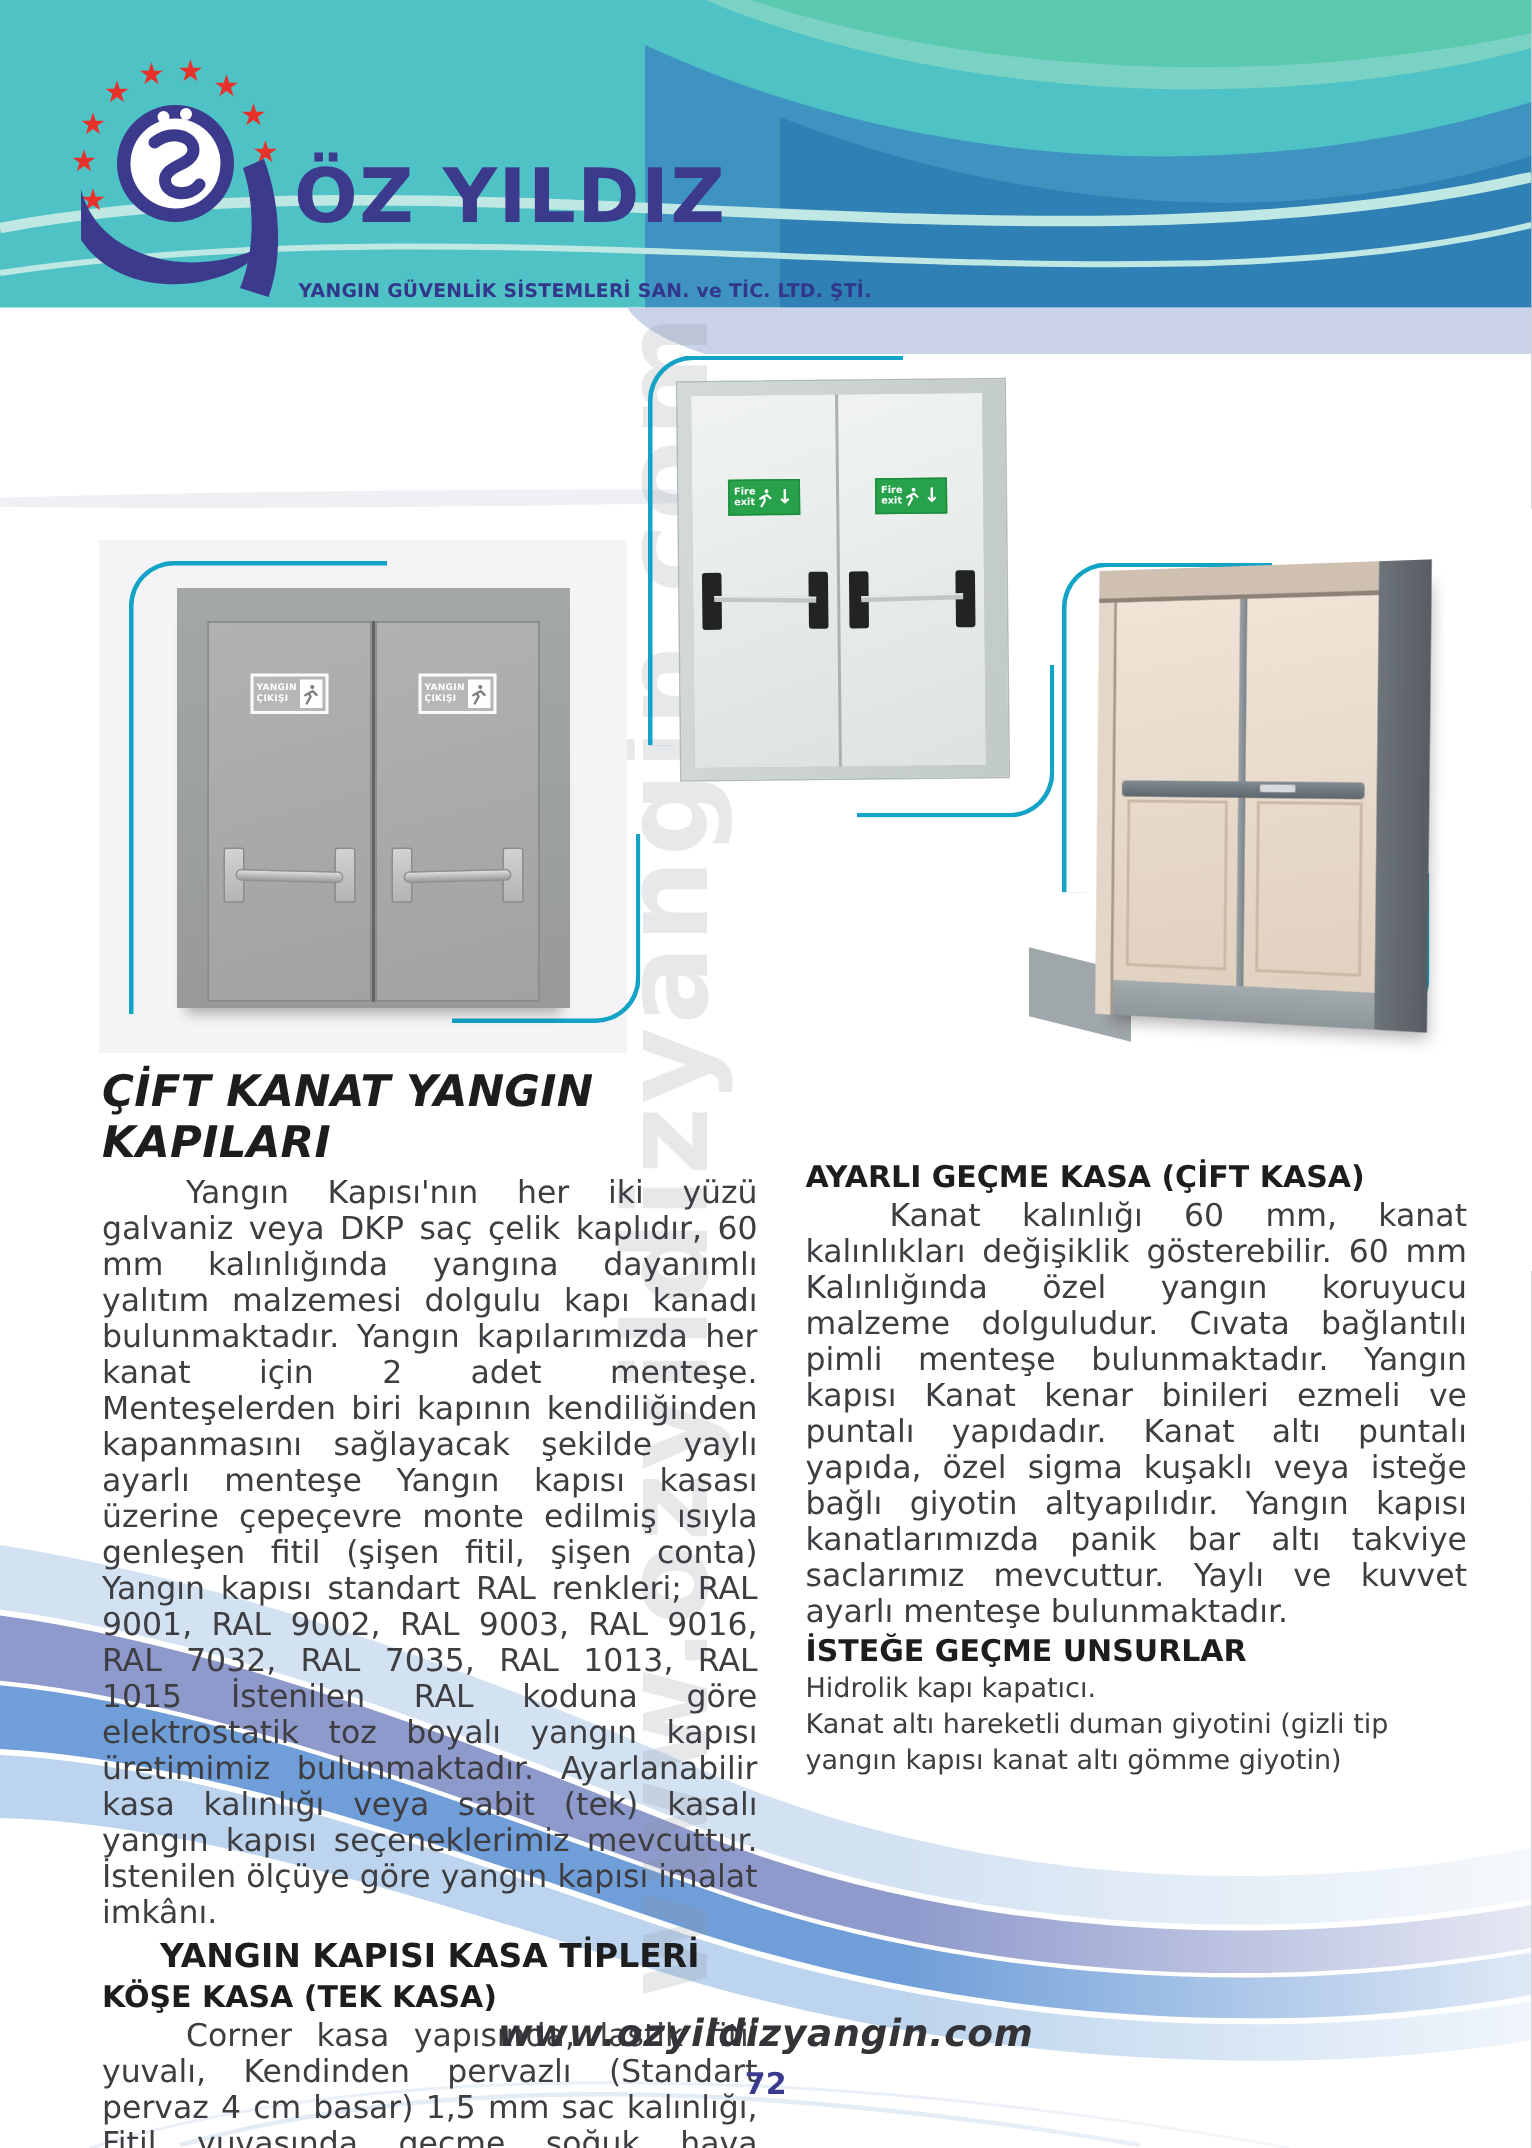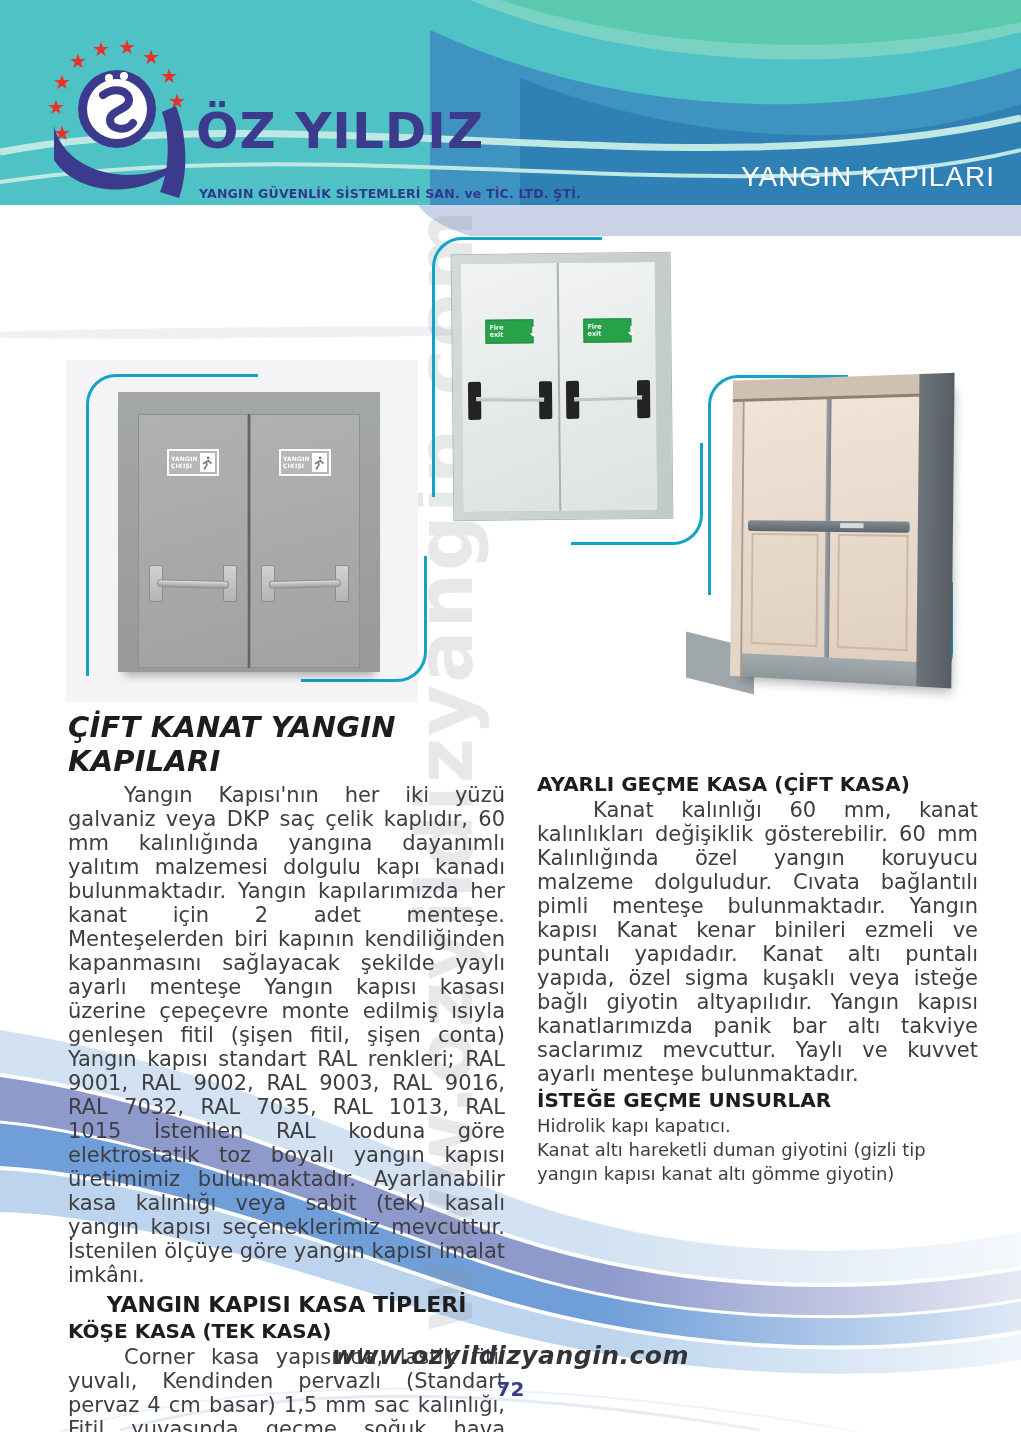--- a/index.html
+++ b/index.html
@@ -42,21 +42,21 @@
   .bar-g { position:absolute; left:14px; right:14px; top:15px; height:8px; border-radius:4px;
            background:linear-gradient(#dcdedf,#9b9d9e); border:1px solid #8f9192; }
 
   
   .img-mid { left:430px; top:228px; width:285px; height:330px; }
   .md-frame { position:absolute; left:22px; top:25px; width:220px; height:267px;
               background:linear-gradient(100deg,#d3dad8,#c2cac8); border:1px solid #b2bab8; transform:rotate(-.6deg); }
   .md-leaves { position:absolute; left:9px; top:9px; right:15px; bottom:8px; background:#aab2b0; display:flex; gap:2px; }
   .leaf-m { flex:1; position:relative; background:linear-gradient(160deg,#f0f3f1,#dde3e1); }
   .sign-m { position:absolute; left:50%; top:56px; transform:translateX(-50%); width:48px; height:24px;
-            background:#27a24b; border:1px solid #1d8c3f; display:flex; align-items:center; gap:12px; padding:1px 3px; }
+            background:#27a24b; border:1px solid #1d8c3f; display:flex; align-items:center; gap:2px; padding:1px 3px; }
   .sign-m .txt { font-size:6.5px; line-height:7px; font-weight:700; color:#fff; }
   .sign-m .arrow { font-size:13px; font-weight:700; color:#fff; line-height:13px; }
   .pb-m { position:absolute; left:2px; right:2px; top:118px; height:42px; }
   .mount-m { position:absolute; top:0; width:13px; height:38px; background:#212325; border-radius:2px; }
   .bar-m { position:absolute; left:12px; right:12px; top:16px; height:4px; background:#c2c5c6; border-top:1px solid #e8eaeb; }
 
   
   .img-right { left:700px; top:360px; width:290px; height:340px; }
   .rd-scene { position:absolute; left:25px; top:17px; width:227px; height:305px;
               transform:perspective(760px) rotateY(-13deg) rotate(.6deg); }
@@ -126,21 +126,20 @@
       <circle cx="81" cy="75" r="30" fill="#ffffff"></circle>
       <circle cx="73" cy="44" r="4" fill="#ffffff"></circle>
       <circle cx="88" cy="42" r="4" fill="#ffffff"></circle>
       <path d="M67,61 C79,52 93,57 93,66 C93,76 74,76 74,86 C74,96 91,98 97,89" stroke="#3c3a8d" stroke-width="8" fill="none" stroke-linecap="round"></path>
       <path d="M18,92 C28,136 90,156 144,128 C118,162 46,168 18,126 Z" fill="#3c3a8d"></path>
       <path d="M140,72 C152,104 152,140 143,164 L124,158 C134,134 134,102 126,78 Z" fill="#3c3a8d"></path>
     </svg>
 
     <div class="brand">ÖZ YILDIZ</div>
     <div class="tagline">YANGIN GÜVENLİK SİSTEMLERİ SAN. ve TİC. LTD. ŞTİ.</div>
-    <div class="page-title">YANGIN KAPILARI</div>
   </div>
 
   <div class="band-330"></div>
 
   <div class="vwm">www.ozyildizyangin.com</div>
 
   <svg class="decor-bottom" width="1021" height="432" viewBox="0 0 1021 432">
     <defs>
       <linearGradient id="fadeR" x1="0" y1="0" x2="1" y2="0">
         <stop offset="0" stop-color="#ffffff" stop-opacity="0"></stop>

